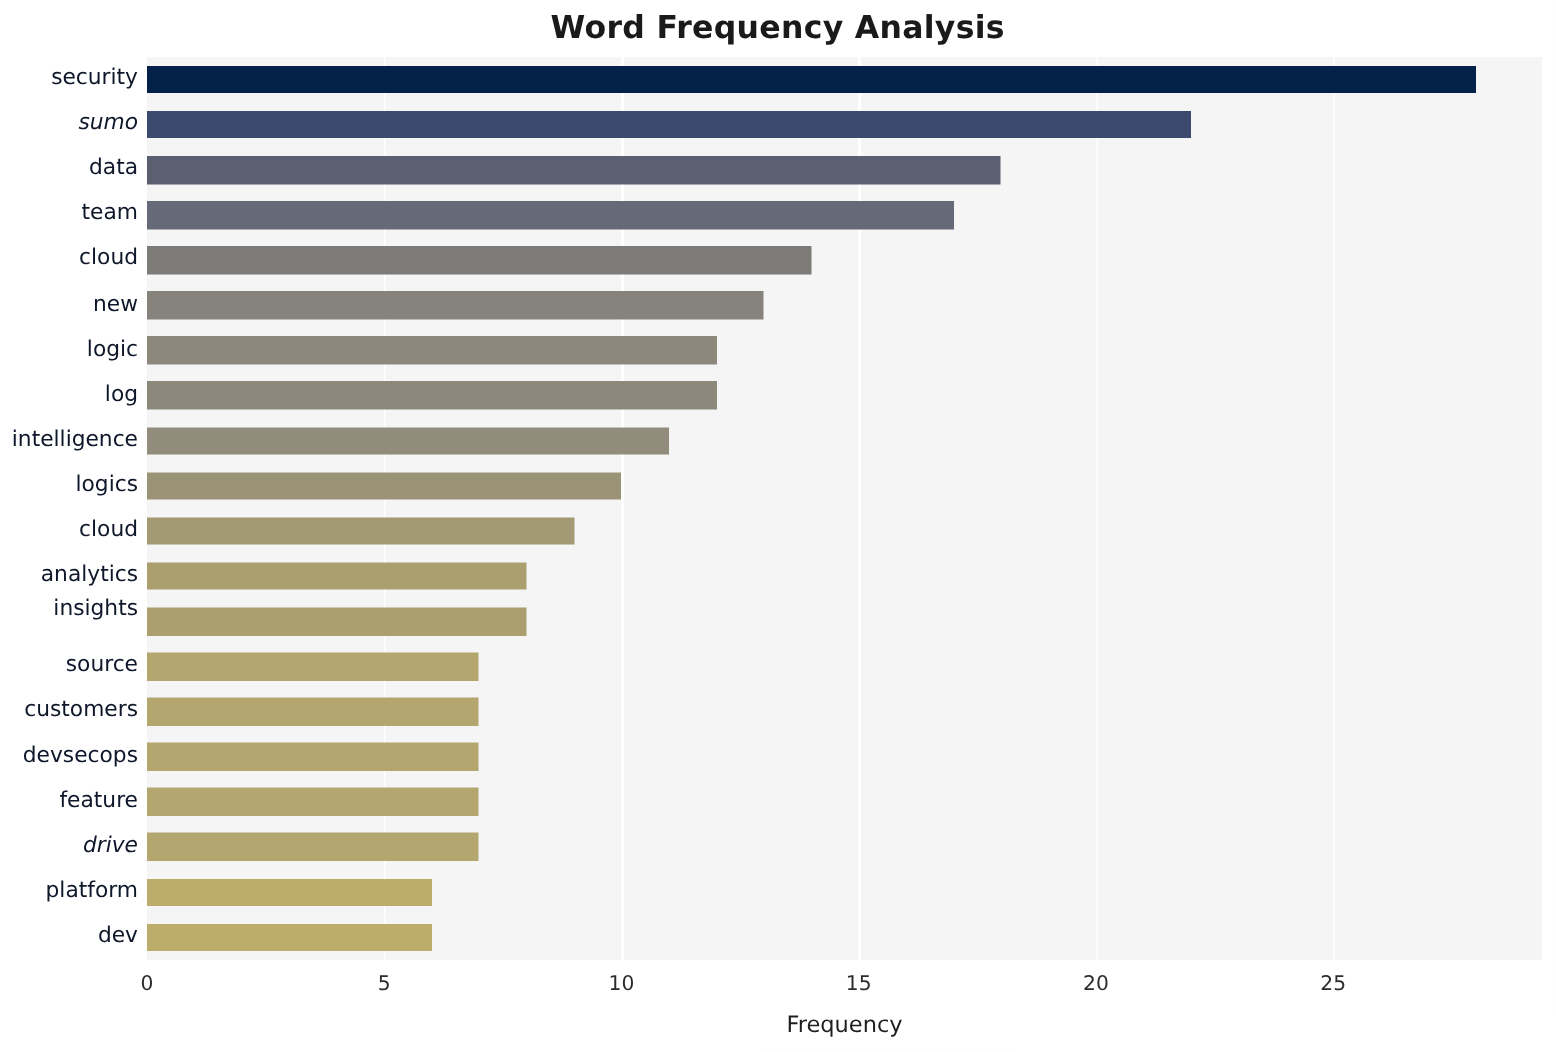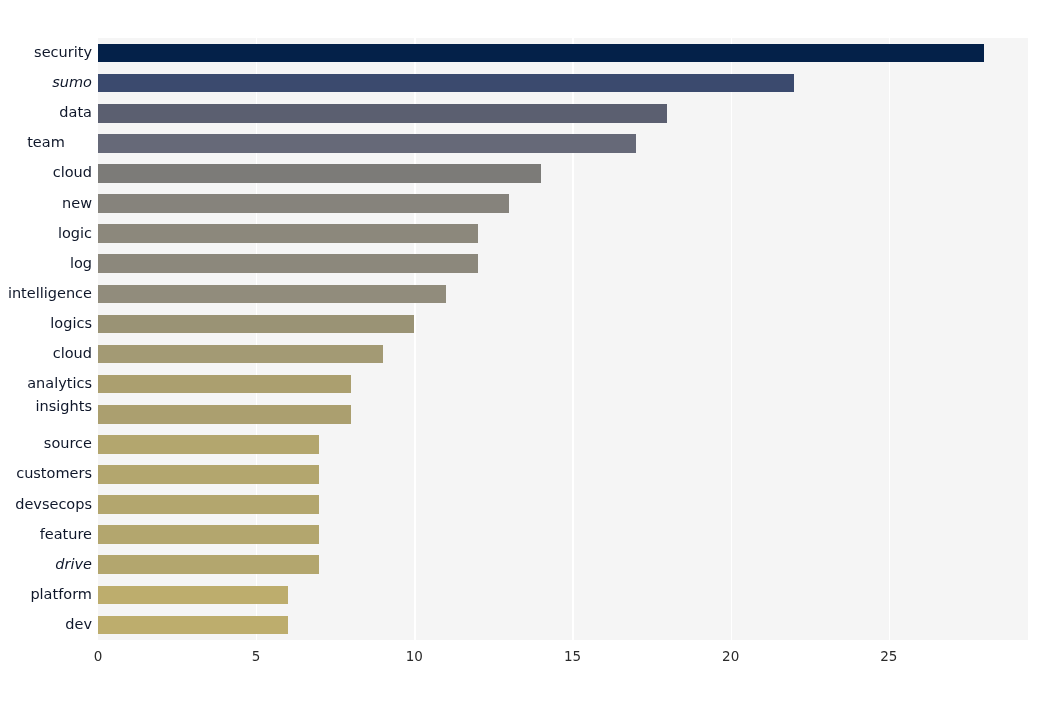--- a/index.html
+++ b/index.html
@@ -106,20 +106,21 @@
     text-align: center;
     font-size: 15px;
     color: #1f1f1f;
   }
 </style>
 </head>
 <body>
 
 <div id="figure">
 
+  <div id="chart-title">Word Frequency Analysis</div>
 
   <div id="plot-area">
     <div id="gridlines">
         <div class="vgrid" style="left: 158.163px;"></div>
         <div class="vgrid" style="left: 316.327px;"></div>
         <div class="vgrid" style="left: 474.49px;"></div>
         <div class="vgrid" style="left: 632.653px;"></div>
         <div class="vgrid" style="left: 790.816px;"></div>
       </div>
     <div id="bars">
@@ -183,21 +184,21 @@
         <div class="bar-row" style="top: 577.619px; height: 18.662px;">
           <div class="bar" style="width: 189.796px; background: rgb(189, 173, 109);"></div>
         </div>
       </div>
   </div>
 
   <div id="y-labels">
       <div class="y-label" style="top: 6.05px;">security</div>
       <div class="y-label" style="top: 36.15px; font-style: italic;">sumo</div>
       <div class="y-label" style="top: 66.25px;">data</div>
-      <div class="y-label" style="top: 96.35px; text-align: center;">team</div>
+      <div class="y-label" style="top: 96.35px;">team</div>
       <div class="y-label" style="top: 126.45px;">cloud</div>
       <div class="y-label" style="top: 156.55px;">new</div>
       <div class="y-label" style="top: 186.65px;">logic</div>
       <div class="y-label" style="top: 216.75px;">log</div>
       <div class="y-label" style="top: 246.85px;">intelligence</div>
       <div class="y-label" style="top: 276.95px;">logics</div>
       <div class="y-label" style="top: 307.05px;">cloud</div>
       <div class="y-label" style="top: 337.15px;">analytics</div>
       <div class="y-label" style="top: 360px;">insights</div>
       <div class="y-label" style="top: 397.35px; padding-left: 31px;">source</div>
@@ -210,14 +211,15 @@
     </div>
   <div id="x-labels">
       <div class="x-label" style="left: 98px;">0</div>
       <div class="x-label" style="left: 256.163px;">5</div>
       <div class="x-label" style="left: 414.327px;">10</div>
       <div class="x-label" style="left: 572.49px;">15</div>
       <div class="x-label" style="left: 730.653px;">20</div>
       <div class="x-label" style="left: 888.816px;">25</div>
     </div>
 
+  <div id="x-axis-title">Frequency</div>
 
 </div>
 
 </body></html>

